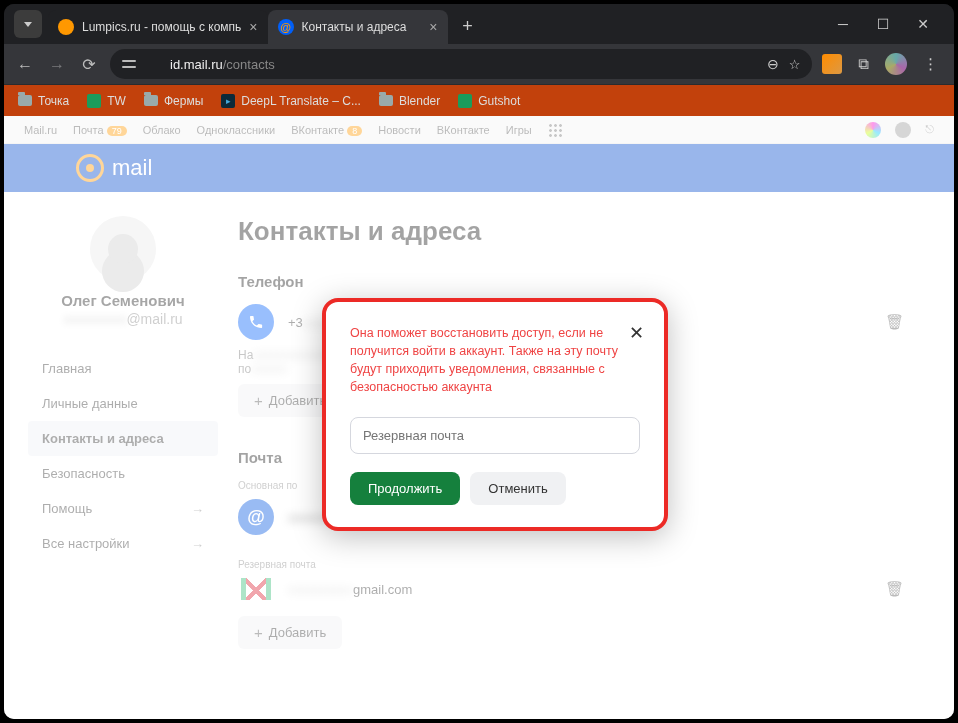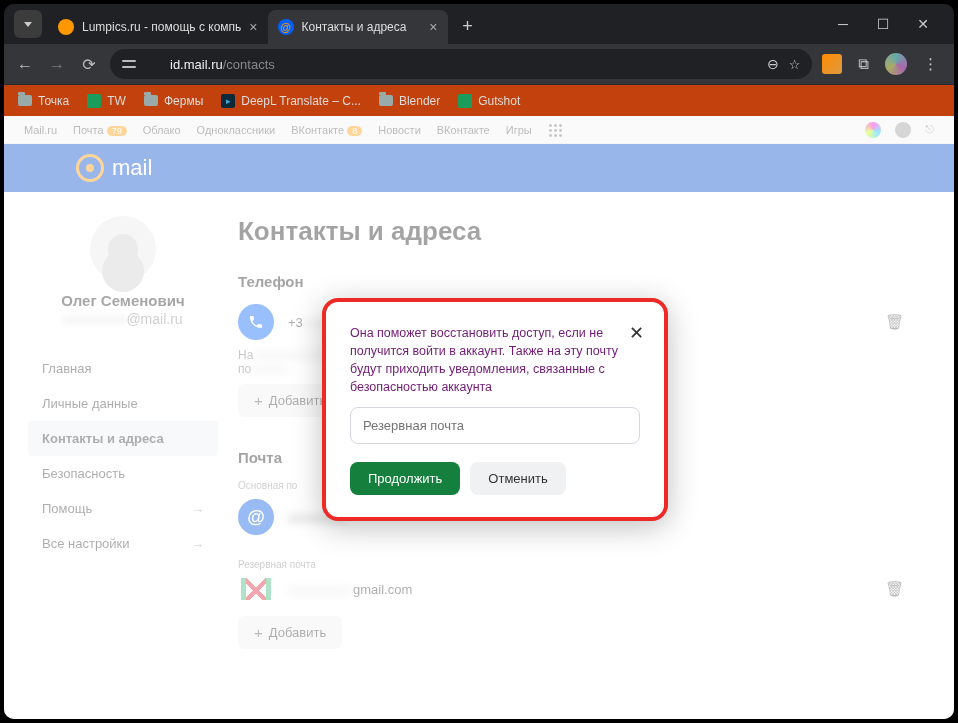--- a/index.html
+++ b/index.html
@@ -86,21 +86,21 @@
   .hint { font-size: 12px; color: #777; margin-top: 6px; }
 
   
   .dim { position: absolute; inset: 0; background: rgba(255,255,255,0.6); }
 
   
   .modal-border { position: absolute; left: 318px; top: 294px; width: 346px; border: 4px solid #ec2a26; border-radius: 16px; background: #fff; box-shadow: 0 6px 30px rgba(0,0,0,.25); }
   .modal { padding: 22px 24px 22px; position: relative; }
   .modal-title { font-size: 17px; font-weight: 700; color: #1a1a1a; margin-bottom: 10px; }
   .modal-close { position: absolute; top: 20px; right: 20px; font-size: 18px; color: #333; cursor: pointer; }
-  .modal-desc { font-size: 12.5px; color: #701a75; line-height: 1.45; margin-bottom: 10px; }
+  .modal-desc { font-size: 12.5px; color: #ef4444; line-height: 1.45; margin-bottom: 20px; }
   .modal-input { width: 100%; border: 1px solid #d5d7de; border-radius: 8px; padding: 10px 12px; font-size: 13px; outline: none; margin-bottom: 18px; }
   .modal-actions { display: flex; gap: 10px; }
   .btn-primary { background: #15803d; color: #fff; border: none; border-radius: 8px; padding: 9px 18px; font-size: 13px; }
   .btn-secondary { background: #f0f1f3; color: #333; border: none; border-radius: 8px; padding: 9px 18px; font-size: 13px; }
 
   .site-tune{width:14px;height:14px;position:relative;}
   .site-tune::before,.site-tune::after{content:"";position:absolute;left:0;right:0;height:2px;background:#bbb;border-radius:1px;}
   .site-tune::before{top:3px;} .site-tune::after{bottom:3px;}
   .apps-grid { width:14px;height:14px; background:
      radial-gradient(circle,#777 1.3px,transparent 1.5px) 0 0/5px 5px; }

